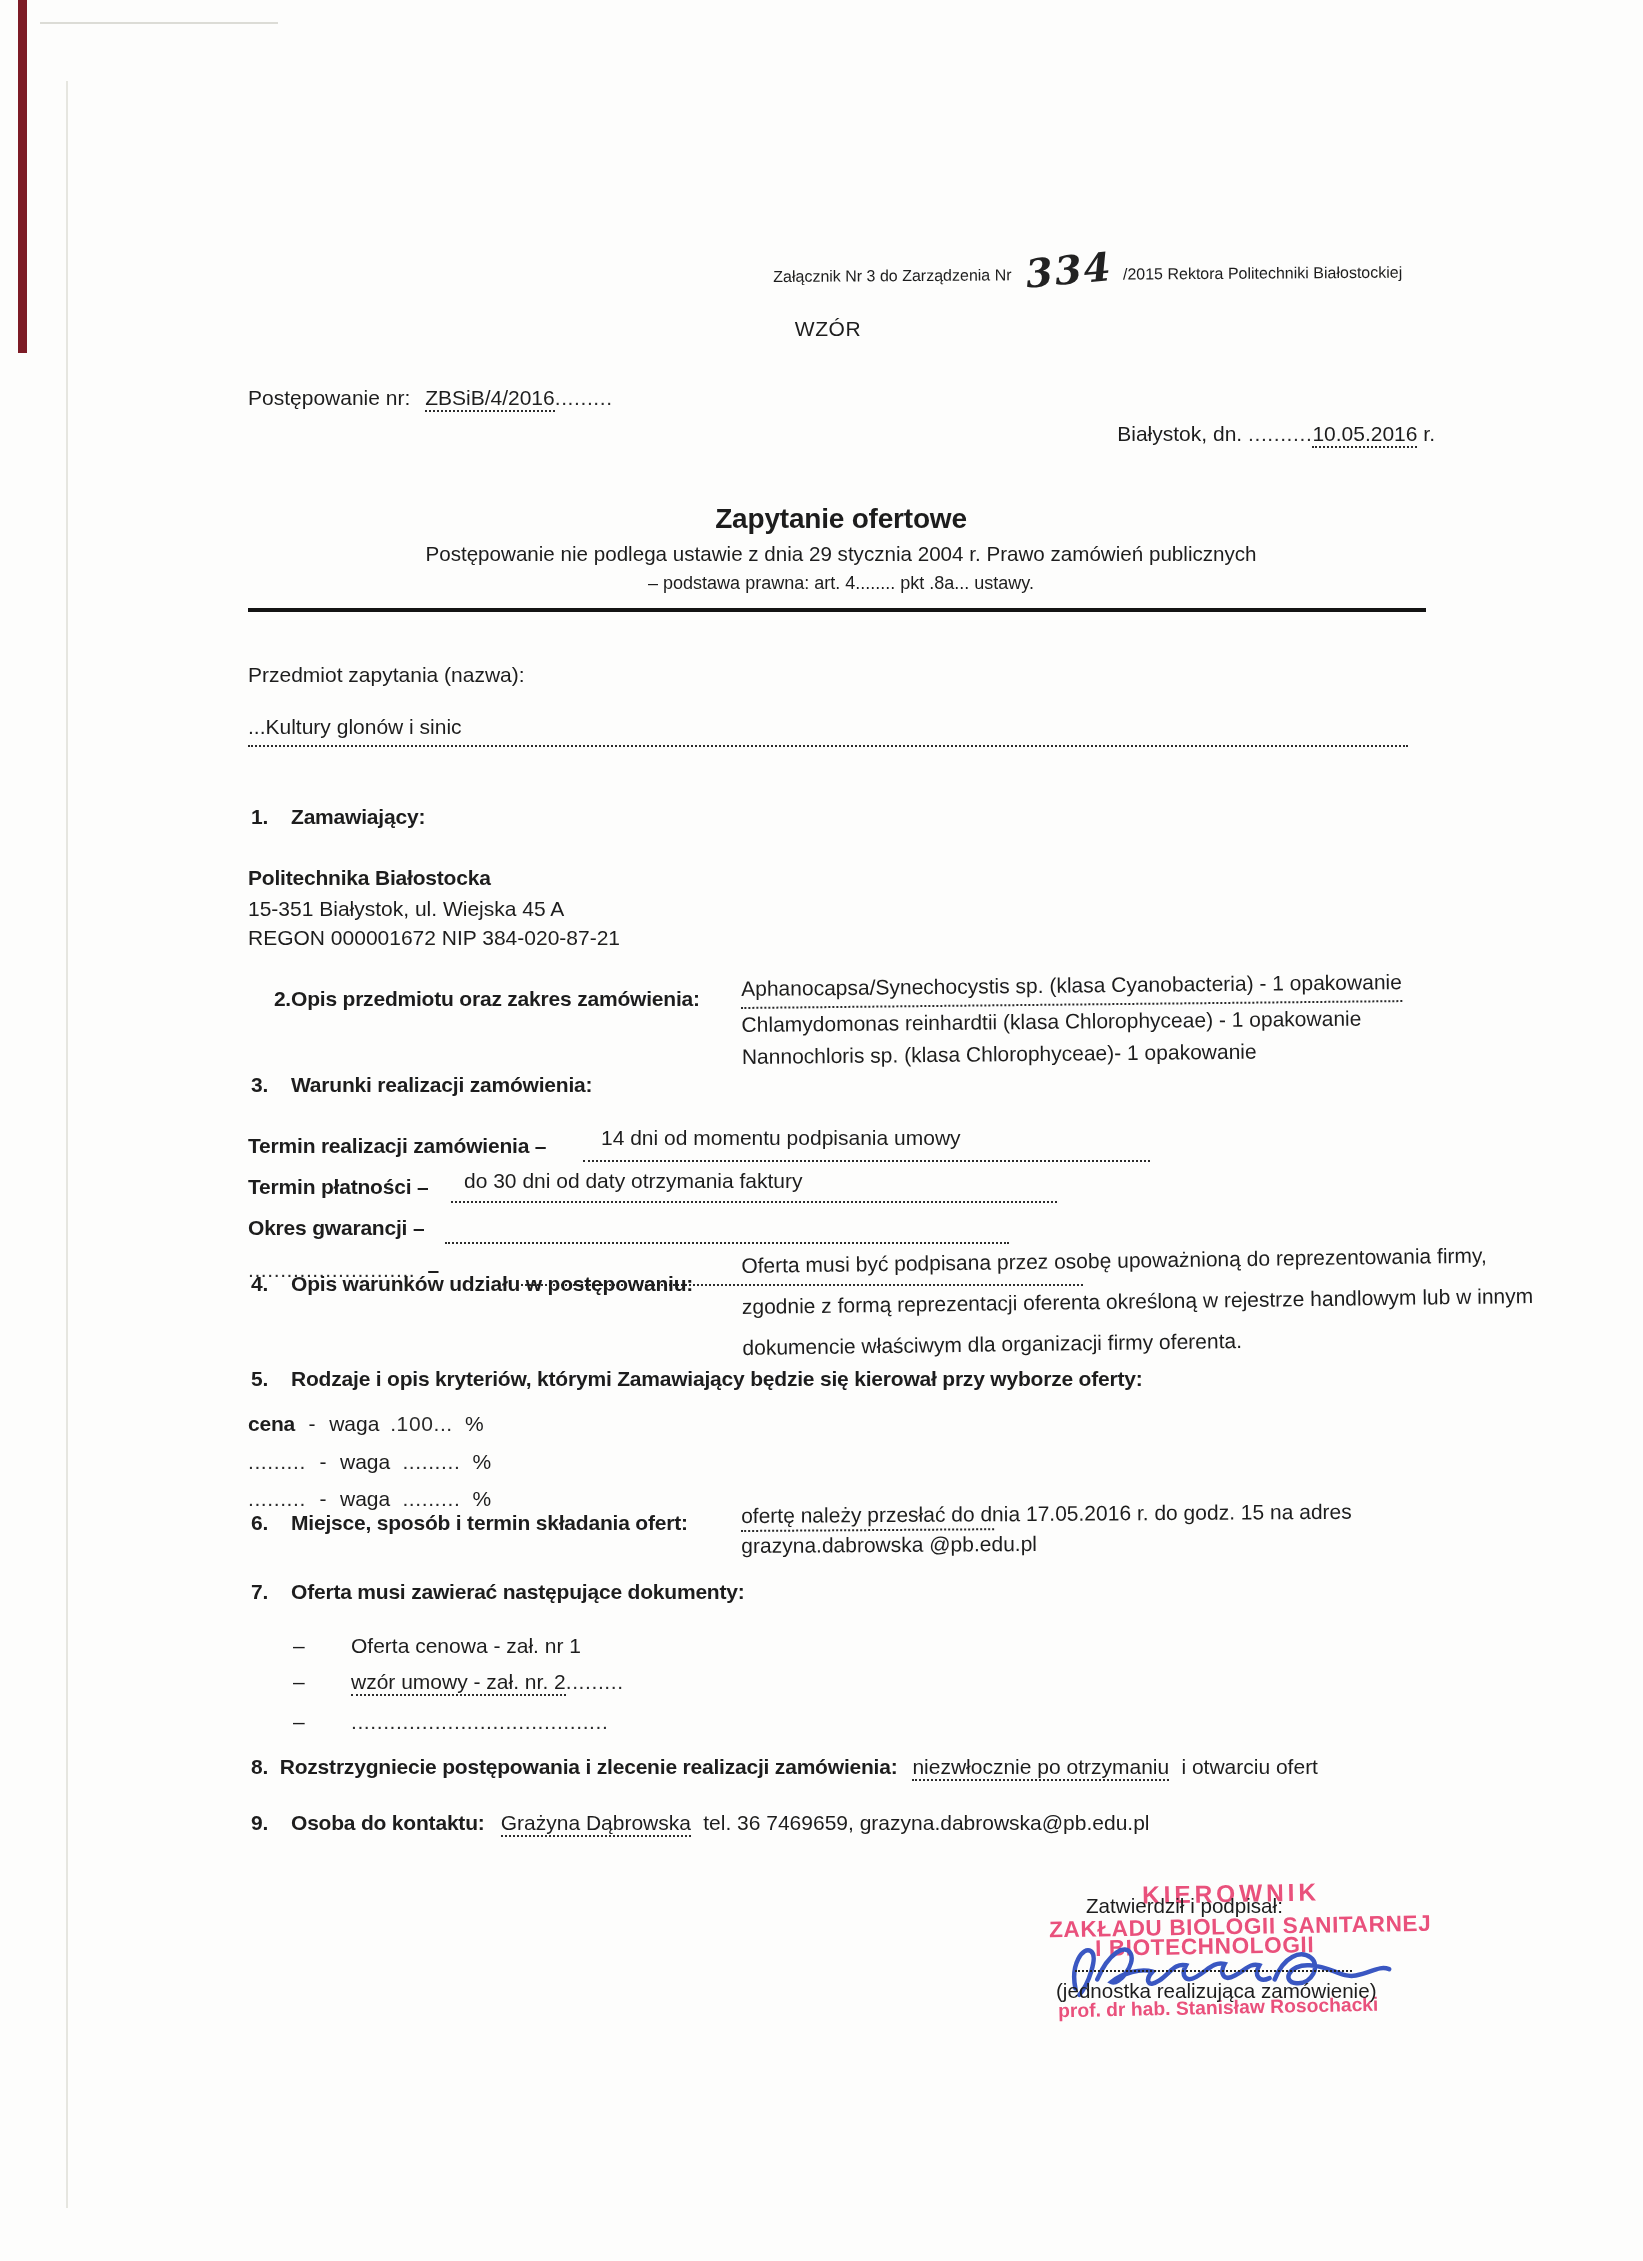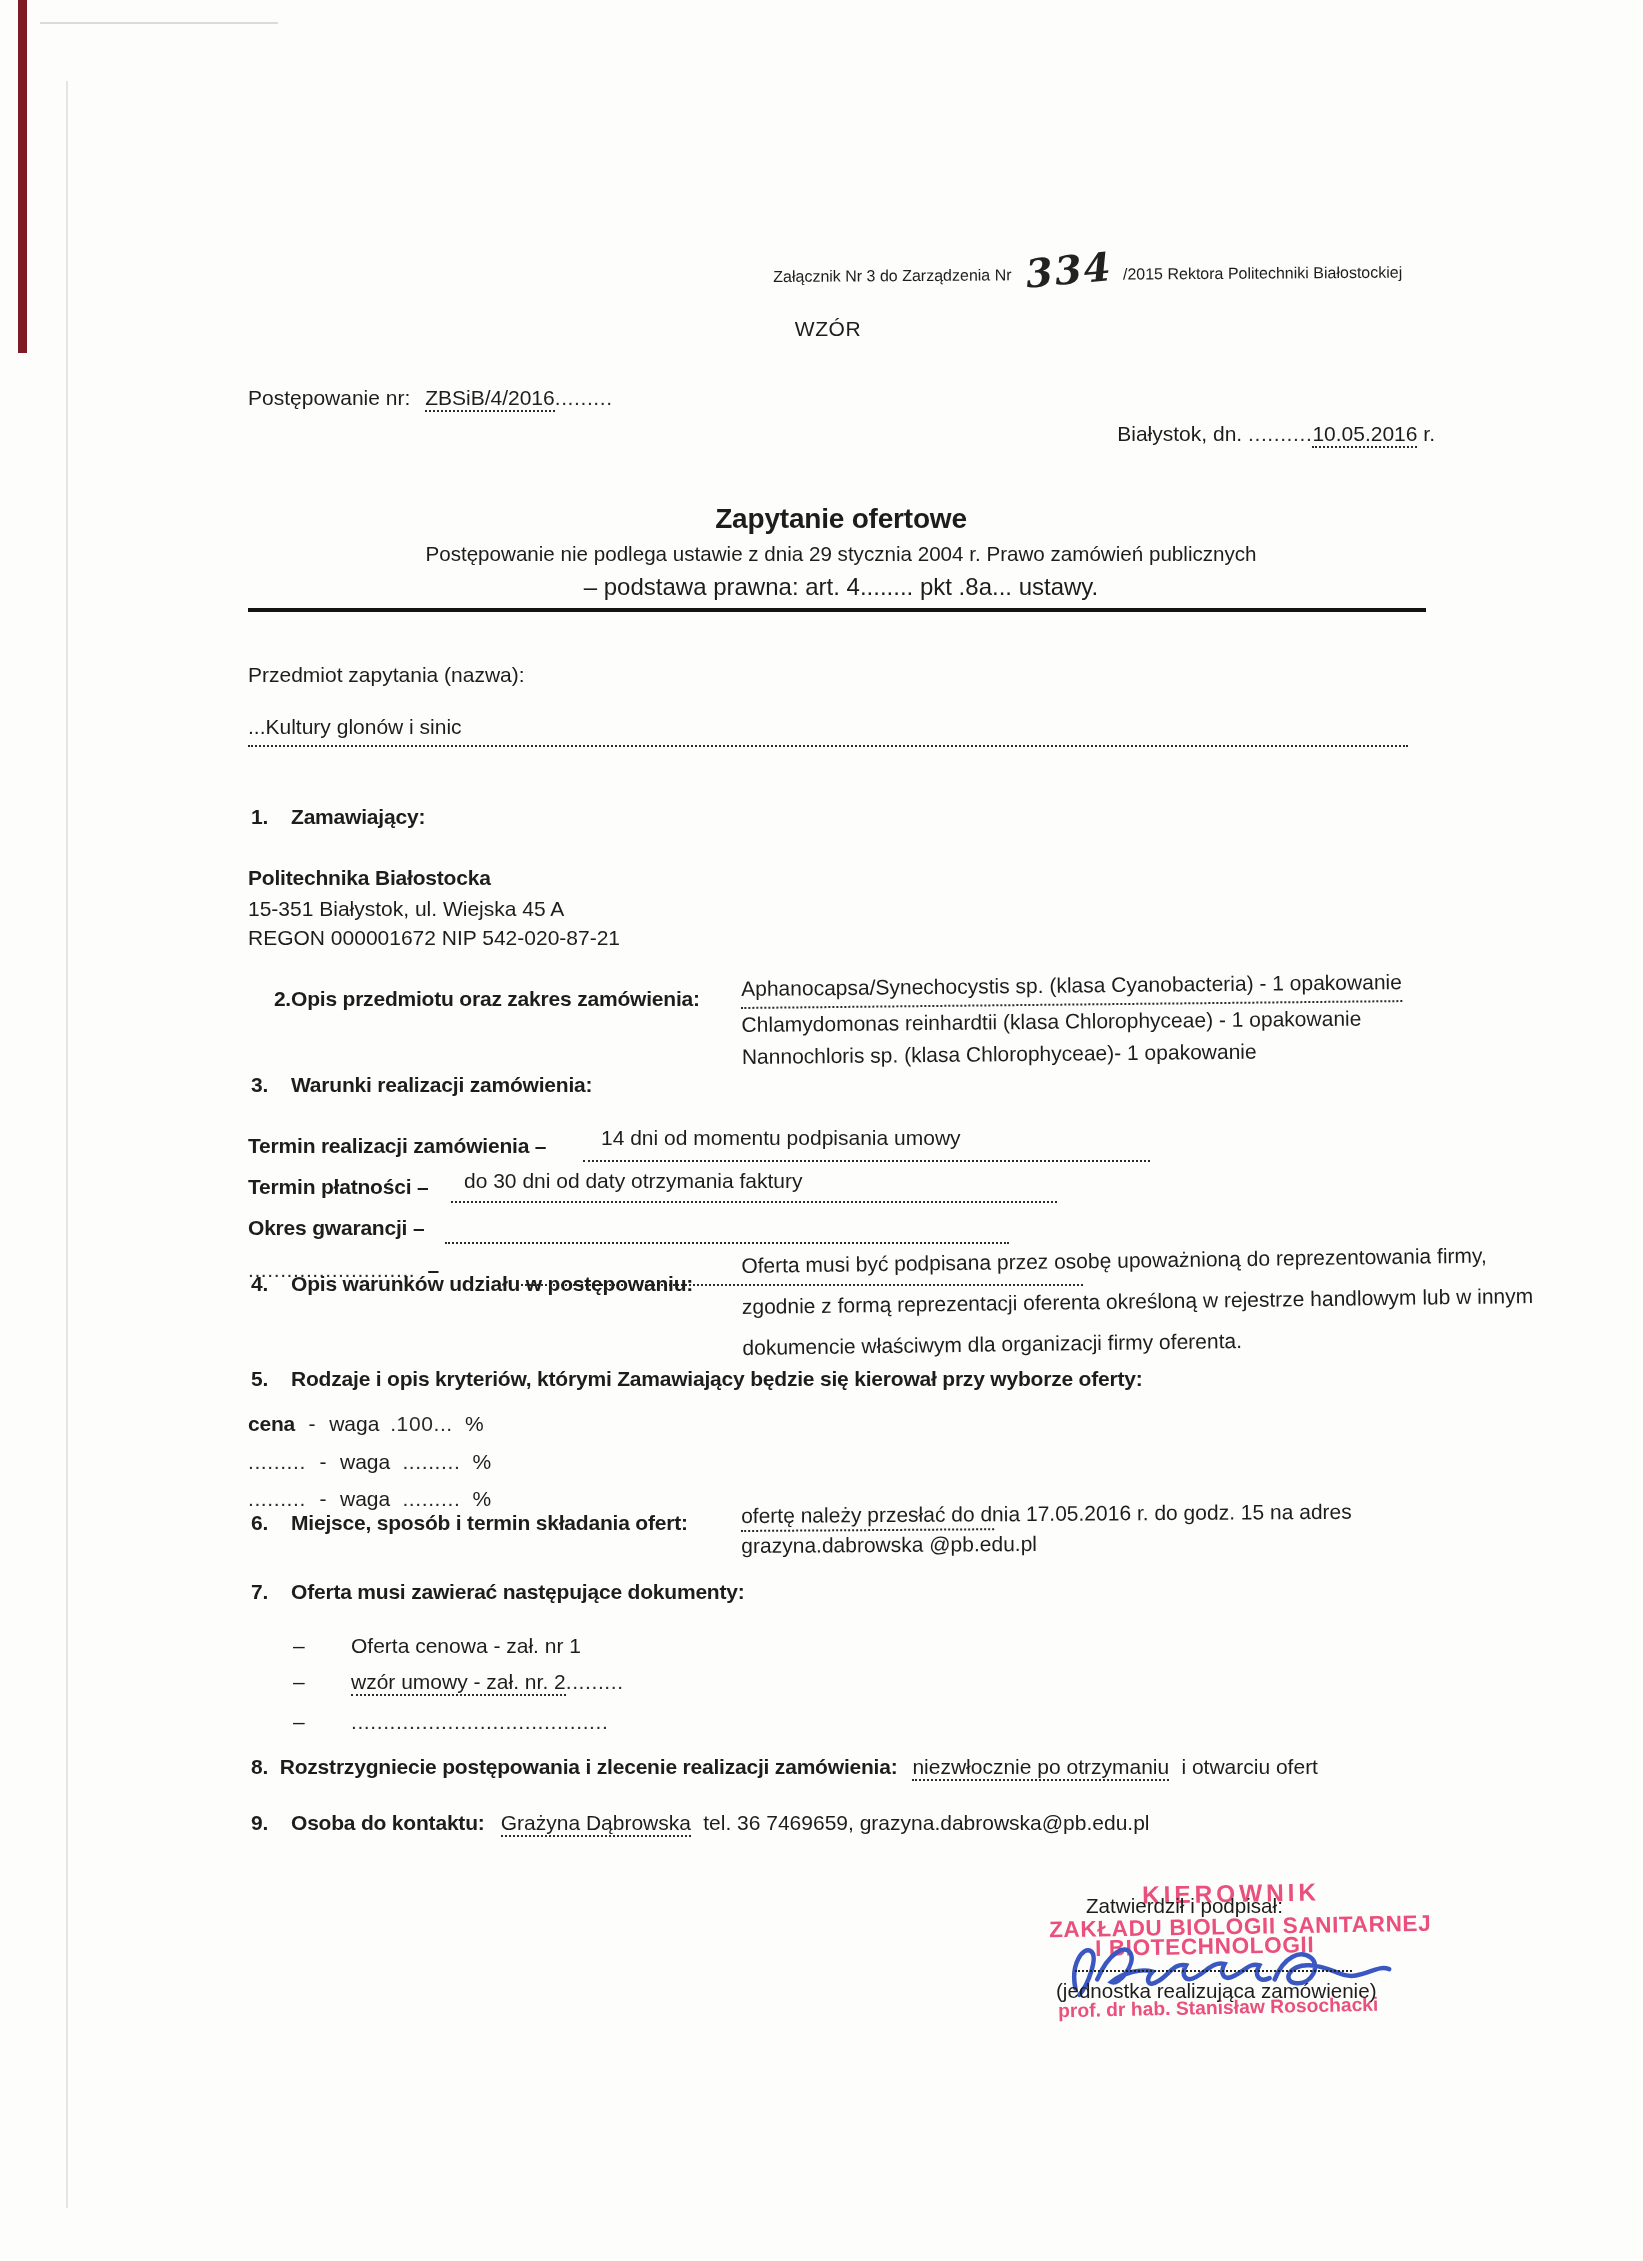--- a/index.html
+++ b/index.html
@@ -53,34 +53,34 @@
 </div>
 
 <div class="t" style="left:1005px;top:421px;width:430px;text-align:right;">
   <span>Białystok, dn.</span>
   <span class="dots">..........</span><span class="dotu">10.05.2016</span>
   <span>r.</span>
 </div>
 
 <div class="t b center" style="left:248px;top:501px;width:1186px;font-size:28px;">Zapytanie ofertowe</div>
 <div class="t i center" style="left:248px;top:541px;width:1186px;font-size:20.6px;">Postępowanie nie podlega ustawie z dnia 29 stycznia 2004 r. Prawo zamówień publicznych</div>
-<div class="t i center" style="left:248px;top:572px;width:1186px;font-size:24px;">– podstawa prawna: art. 4........ pkt .8a... ustawy.</div>
+<div class="t i center" style="left:248px;top:572px;width:1186px;font-size:18px;">– podstawa prawna: art. 4........ pkt .8a... ustawy.</div>
 <div class="rule" style="left:248px;top:608px;width:1178px;height:3.9px;"></div>
 
 <div class="t" style="left:248px;top:662px;">Przedmiot zapytania (nazwa):</div>
 <div class="dotline" style="left:248px;top:714px;width:1160px;height:31px;">
   <span class="t" style="position:static;">...Kultury glonów i sinic</span>
 </div>
 
 <div class="t" style="left:251px;top:804px;">
   <span class="b num">1.</span><span class="b">Zamawiający:</span>
 </div>
 <div class="t b" style="left:248px;top:865px;">Politechnika Białostocka</div>
 <div class="t" style="left:248px;top:896px;">15-351 Białystok, ul. Wiejska 45 A</div>
-<div class="t" style="left:248px;top:925px;">REGON 000001672 NIP 542-020-87-21</div>
+<div class="t" style="left:248px;top:925px;">REGON 000001672 NIP 384-020-87-21</div>
 
 <div class="t" style="left:251px;top:986px;text-align:right;">
   <span class="b num">2.</span><span class="b">Opis przedmiotu oraz zakres zamówienia:</span>
 </div>
 <div class="valcol tilt1" style="left:741px;top:973px;">
   <div class="dotu" style="display:inline-block;">Aphanocapsa/Synechocystis sp. (klasa Cyanobacteria) - 1 opakowanie</div>
   <div>Chlamydomonas reinhardtii (klasa Chlorophyceae) - 1 opakowanie</div>
   <div>Nannochloris sp. (klasa Chlorophyceae)- 1 opakowanie</div>
 </div>
 

